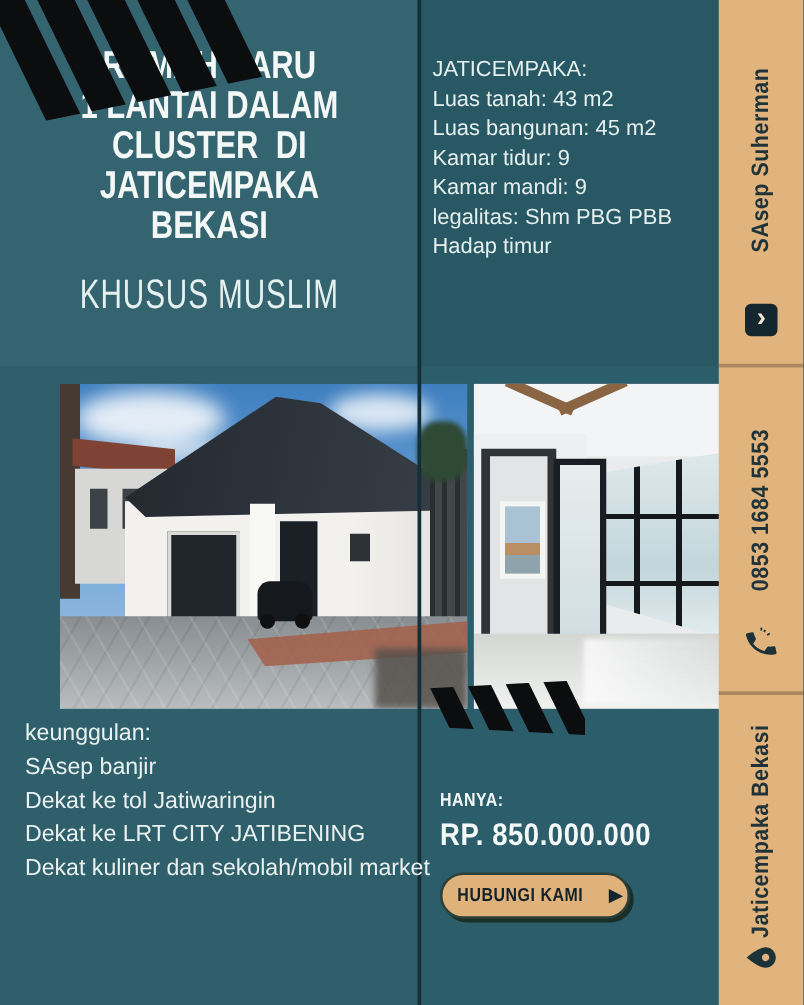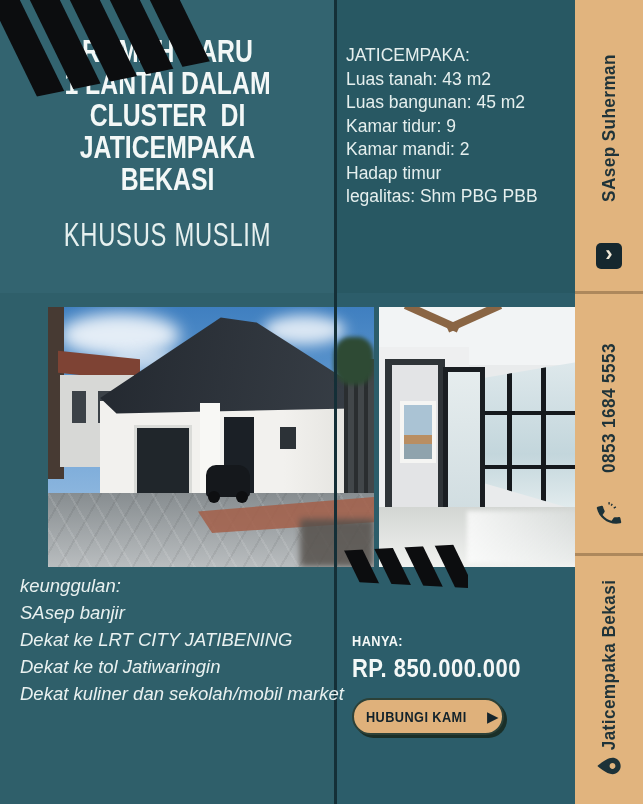--- a/index.html
+++ b/index.html
@@ -113,21 +113,21 @@
   .sb-text{position:absolute;left:50%;top:44%;transform:translate(-50%,-50%) rotate(-90deg) scaleX(.9);
     white-space:nowrap;font-weight:700;font-size:19px;letter-spacing:.5px;color:#1f3339;}
   .sb-icon{position:absolute;left:50%;transform:translateX(-50%);}
   .badge-chevron{bottom:22px;width:26px;height:26px;background:#15272e;border-radius:5px;
     display:flex;align-items:center;justify-content:center;color:#f0e9d8;font-size:22px;font-weight:700;line-height:1;}
   .badge-chevron b{transform:translateY(-2px);}
   .sb-svg{bottom:24px;width:28px;height:28px;}
 
   
   .adv-block{position:absolute;left:20px;top:572px;width:320px;color:#e9f1f0;z-index:5;}
-  .adv-line{font-size:18.5px;line-height:27px;font-weight:400;white-space:pre;font-style:italic;}
+  .adv-line{font-size:18.5px;line-height:27px;font-weight:400;white-space:pre;}
 
   
   .offer{position:absolute;left:352px;top:632px;z-index:6;color:#f4f8f7;}
   .offer-label{font-size:15px;font-weight:800;transform:scaleX(.85);transform-origin:left;letter-spacing:.5px;}
   .offer-price{margin-top:5px;font-size:25px;font-weight:800;transform:scaleX(.88);transform-origin:left;letter-spacing:.5px;white-space:nowrap;}
   .cta-button{margin-top:15px;width:152px;height:37px;border-radius:19px;background:#dfb17b;
     border:2px solid #2c4138;box-shadow:3px 3px 0 #1a2f28;cursor:pointer;
     display:flex;align-items:center;justify-content:center;gap:11px;
     font-family:"Liberation Sans",sans-serif;}
   .cta-label{font-size:15px;font-weight:800;color:#12222b;transform:scaleX(.85);letter-spacing:.5px;white-space:nowrap;}
@@ -165,23 +165,23 @@
     <div class="title-line">JATICEMPAKA</div>
     <div class="title-line">BEKASI</div>
     <div class="subtitle">KHUSUS MUSLIM</div>
   </section>
 
   <section class="spec-block">
     <div class="spec-line">JATICEMPAKA:</div>
     <div class="spec-line">Luas tanah: 43 m2</div>
     <div class="spec-line">Luas bangunan: 45 m2</div>
     <div class="spec-line">Kamar tidur: 9</div>
-    <div class="spec-line">Kamar mandi: 2</div>
+    <div class="spec-line">Kamar mandi: 9</div>
+    <div class="spec-line">legalitas: Shm PBG PBB</div>
     <div class="spec-line">Hadap timur</div>
-    <div class="spec-line">legalitas: Shm PBG PBB</div>
   </section>
 
   <figure class="photo photo-left">
     <div class="sky"></div>
     <div class="cloud c1"></div>
     <div class="cloud c2"></div>
     <div class="cloud c3"></div>
     <div class="neighbor-dark"></div>
     <div class="neighbor-roof"></div>
     <div class="neighbor-wall"></div>
@@ -236,22 +236,22 @@
       <span class="sb-text">Jaticempaka Bekasi</span>
       <svg class="sb-icon sb-svg" viewBox="0 0 24 24" style="transform:translateX(-50%) rotate(90deg);">
         <path fill="#1d3238" d="M12 2C8.13 2 5 5.13 5 9c0 5.25 7 13 7 13s7-7.75 7-13c0-3.87-3.13-7-7-7zm0 9.5c-1.38 0-2.5-1.12-2.5-2.5s1.12-2.5 2.5-2.5 2.5 1.12 2.5 2.5-1.12 2.5-2.5 2.5z"></path>
       </svg>
     </div>
   </aside>
 
   <section class="adv-block">
     <div class="adv-line">keunggulan:</div>
     <div class="adv-line">SAsep banjir</div>
+    <div class="adv-line">Dekat ke tol Jatiwaringin</div>
     <div class="adv-line">Dekat ke LRT CITY JATIBENING</div>
-    <div class="adv-line">Dekat ke tol Jatiwaringin</div>
     <div class="adv-line">Dekat kuliner dan sekolah/mobil market</div>
   </section>
 
   <section class="offer">
     <div class="offer-label">HANYA:</div>
     <div class="offer-price">RP. 850.000.000</div>
     <button class="cta-button">
       <span class="cta-label">HUBUNGI KAMI</span>
       <span class="cta-arrow">▶</span>
     </button>

